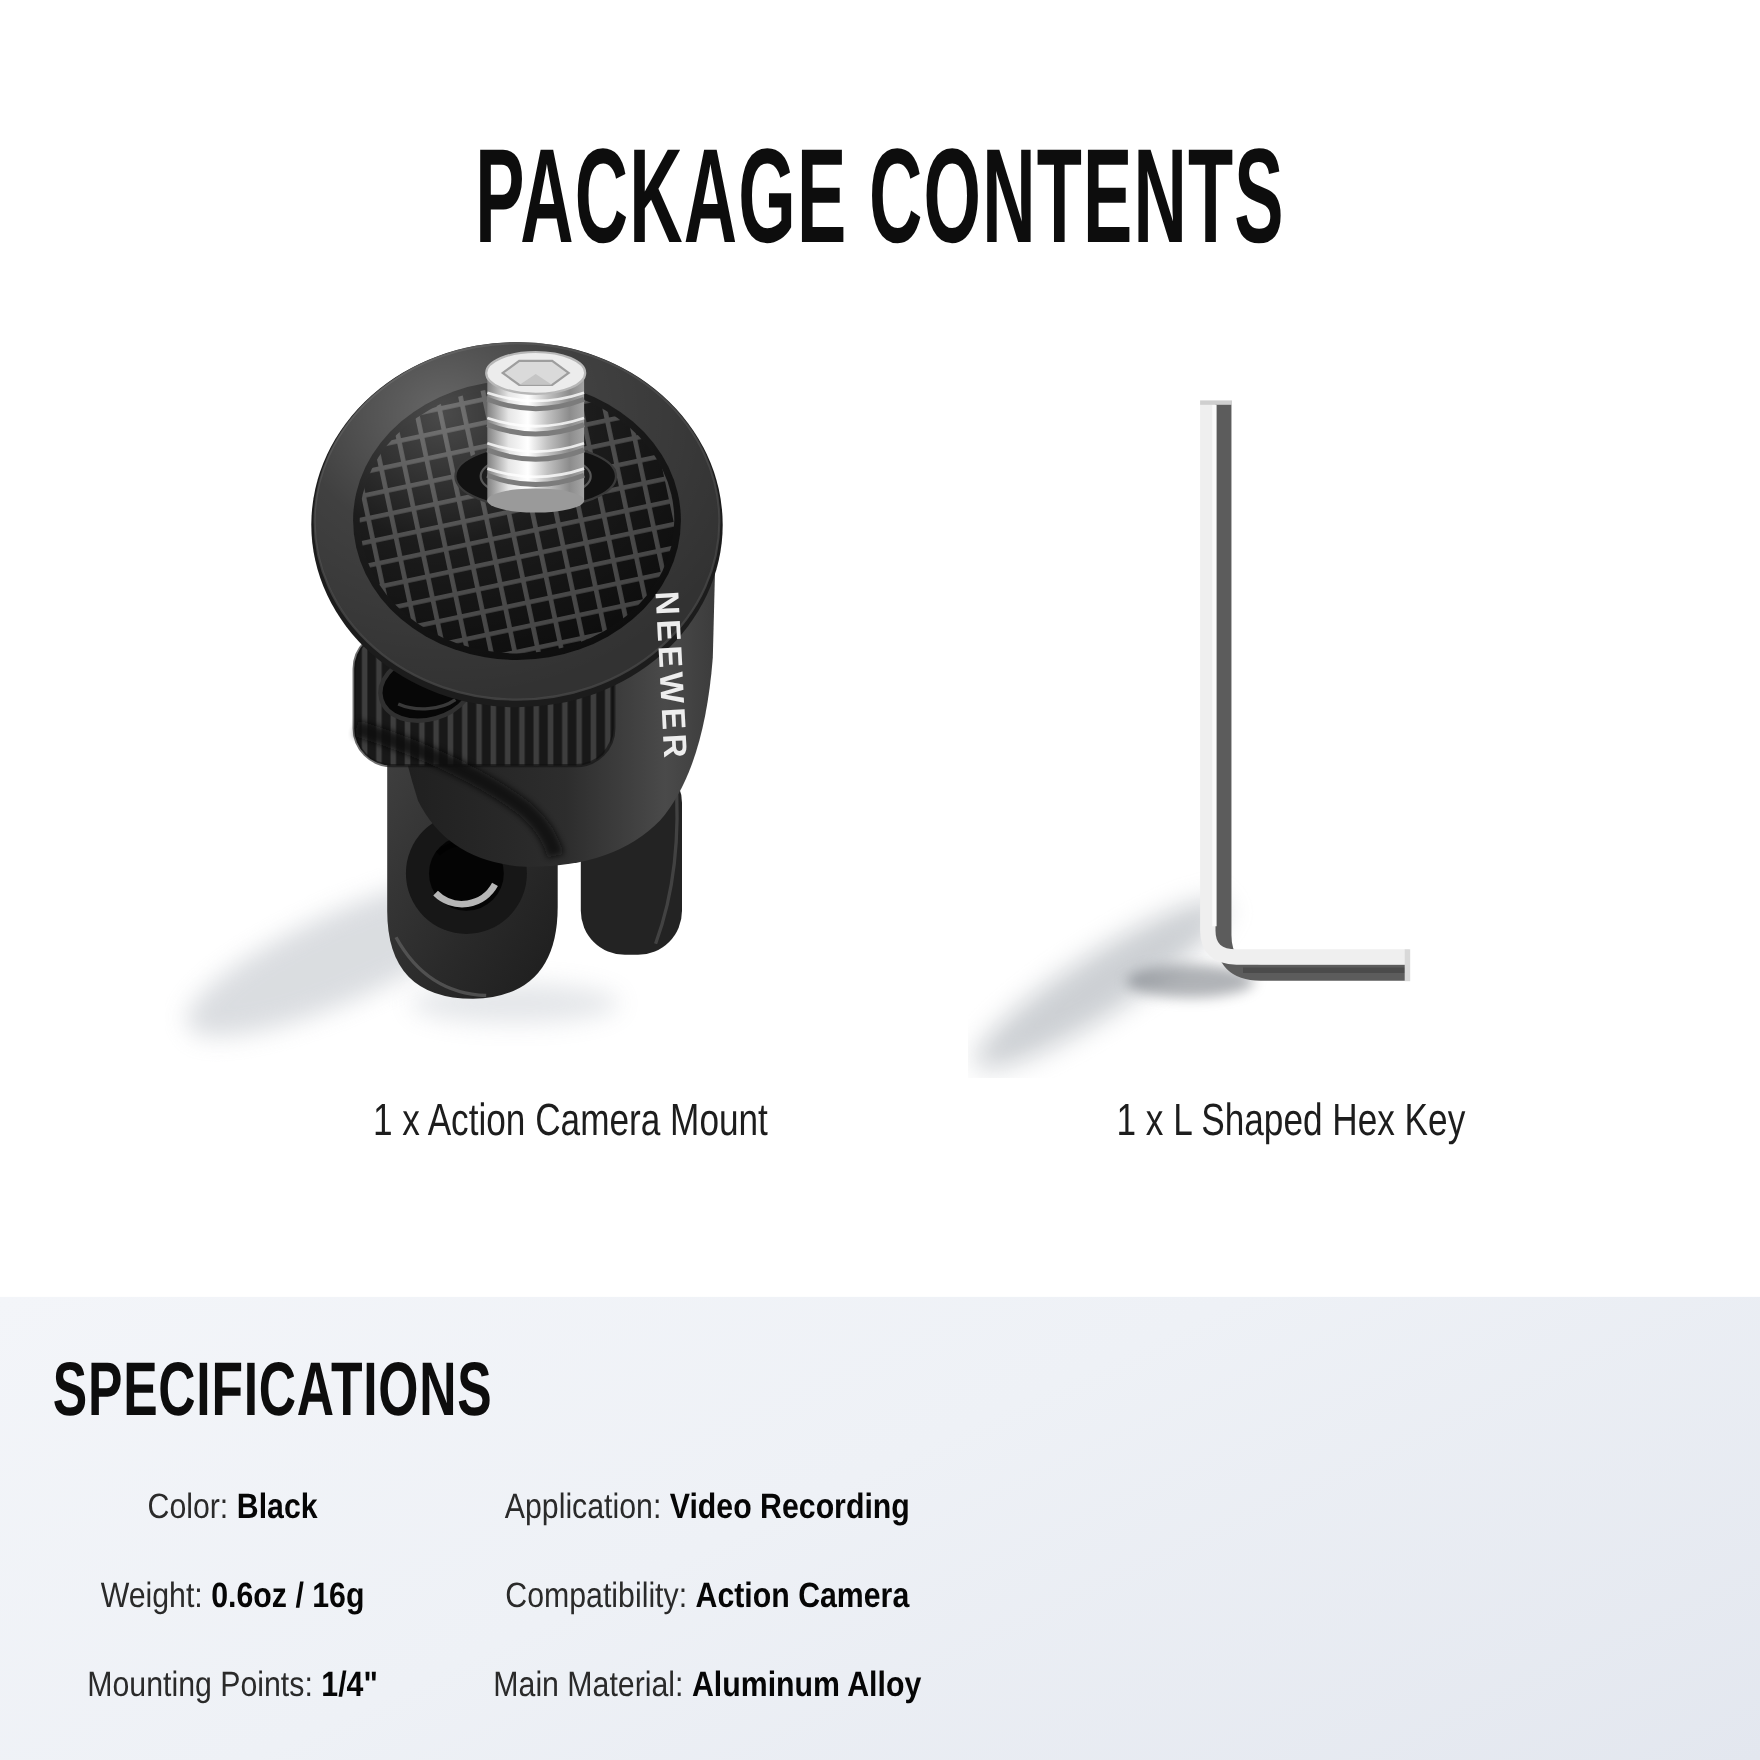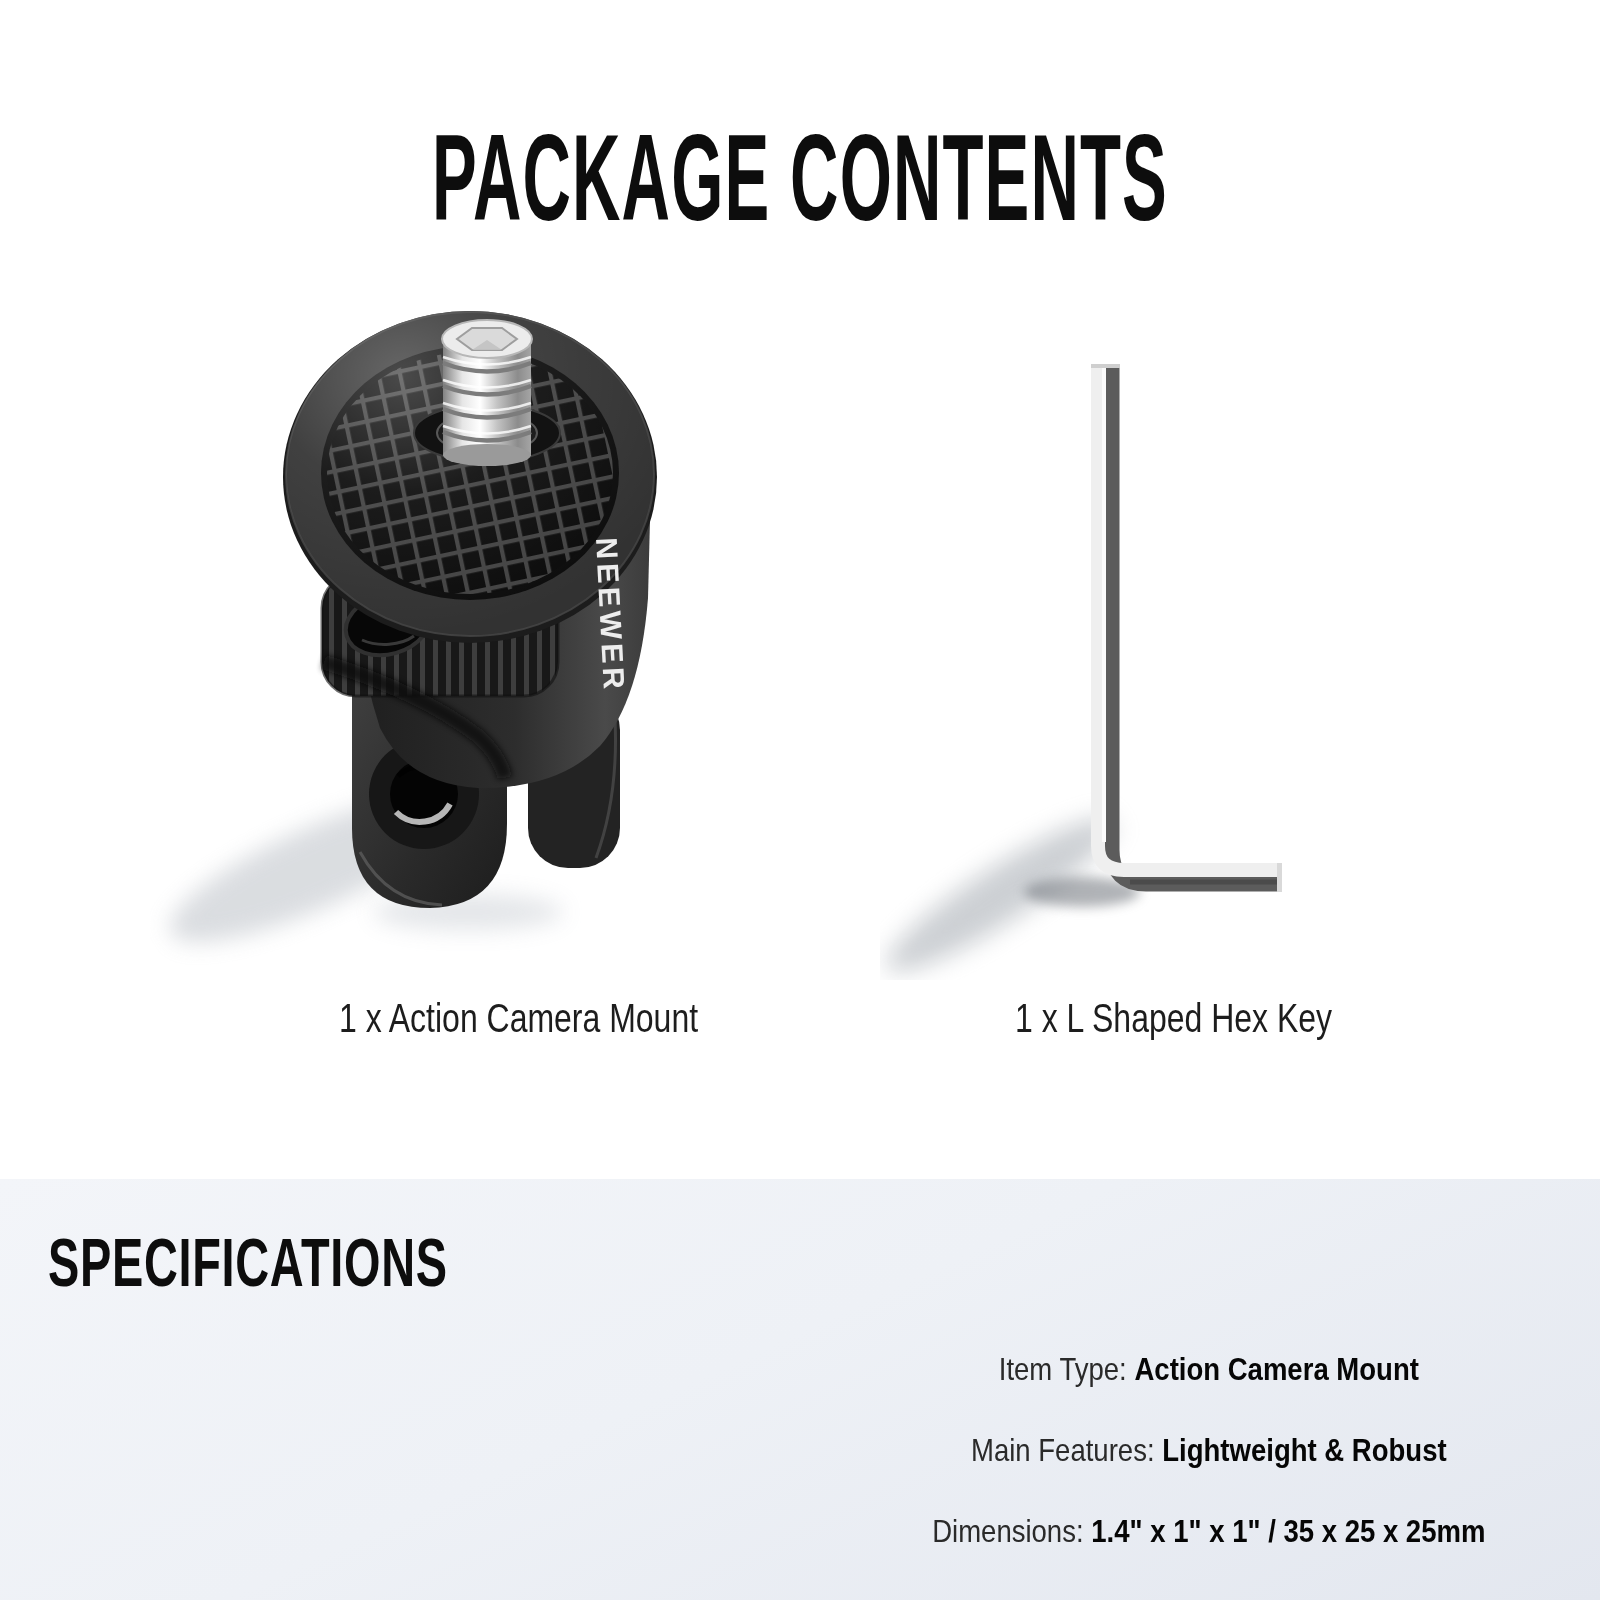--- a/index.html
+++ b/index.html
@@ -186,28 +186,39 @@
       </g>
     </svg>
   </div>
 
   <div class="caption left">1 x Action Camera Mount</div>
   <div class="caption right">1 x L Shaped Hex Key</div>
 
   <div class="specs">
     <div class="specs-heading">SPECIFICATIONS</div>
 
-
-
-    <div class="spec-col c3">
-      <div class="spec-item">
-        <span>Item Type:</span><span class="val">Action Camera Mount</span>
-      </div>
-      <div class="spec-item">
-        <span>Main Features:</span><span class="val">Lightweight &amp; Robust</span>
-      </div>
-      <div class="spec-item">
-        <span>Dimensions:</span><span class="val">1.4" x 1" x 1" / 35 x 25 x 25mm</span>
+    <div class="spec-col c1">
+      <div class="spec-item">
+        <span>Color:</span><span class="val">Black</span>
+      </div>
+      <div class="spec-item">
+        <span>Weight:</span><span class="val">0.6oz / 16g</span>
+      </div>
+      <div class="spec-item">
+        <span>Mounting Points:</span><span class="val">1/4"</span>
       </div>
     </div>
+
+    <div class="spec-col c2">
+      <div class="spec-item">
+        <span>Application:</span><span class="val">Video Recording</span>
+      </div>
+      <div class="spec-item">
+        <span>Compatibility:</span><span class="val">Action Camera</span>
+      </div>
+      <div class="spec-item">
+        <span>Main Material:</span><span class="val">Aluminum Alloy</span>
+      </div>
+    </div>
+
   </div>
 
 </div>
 
 </body></html>

